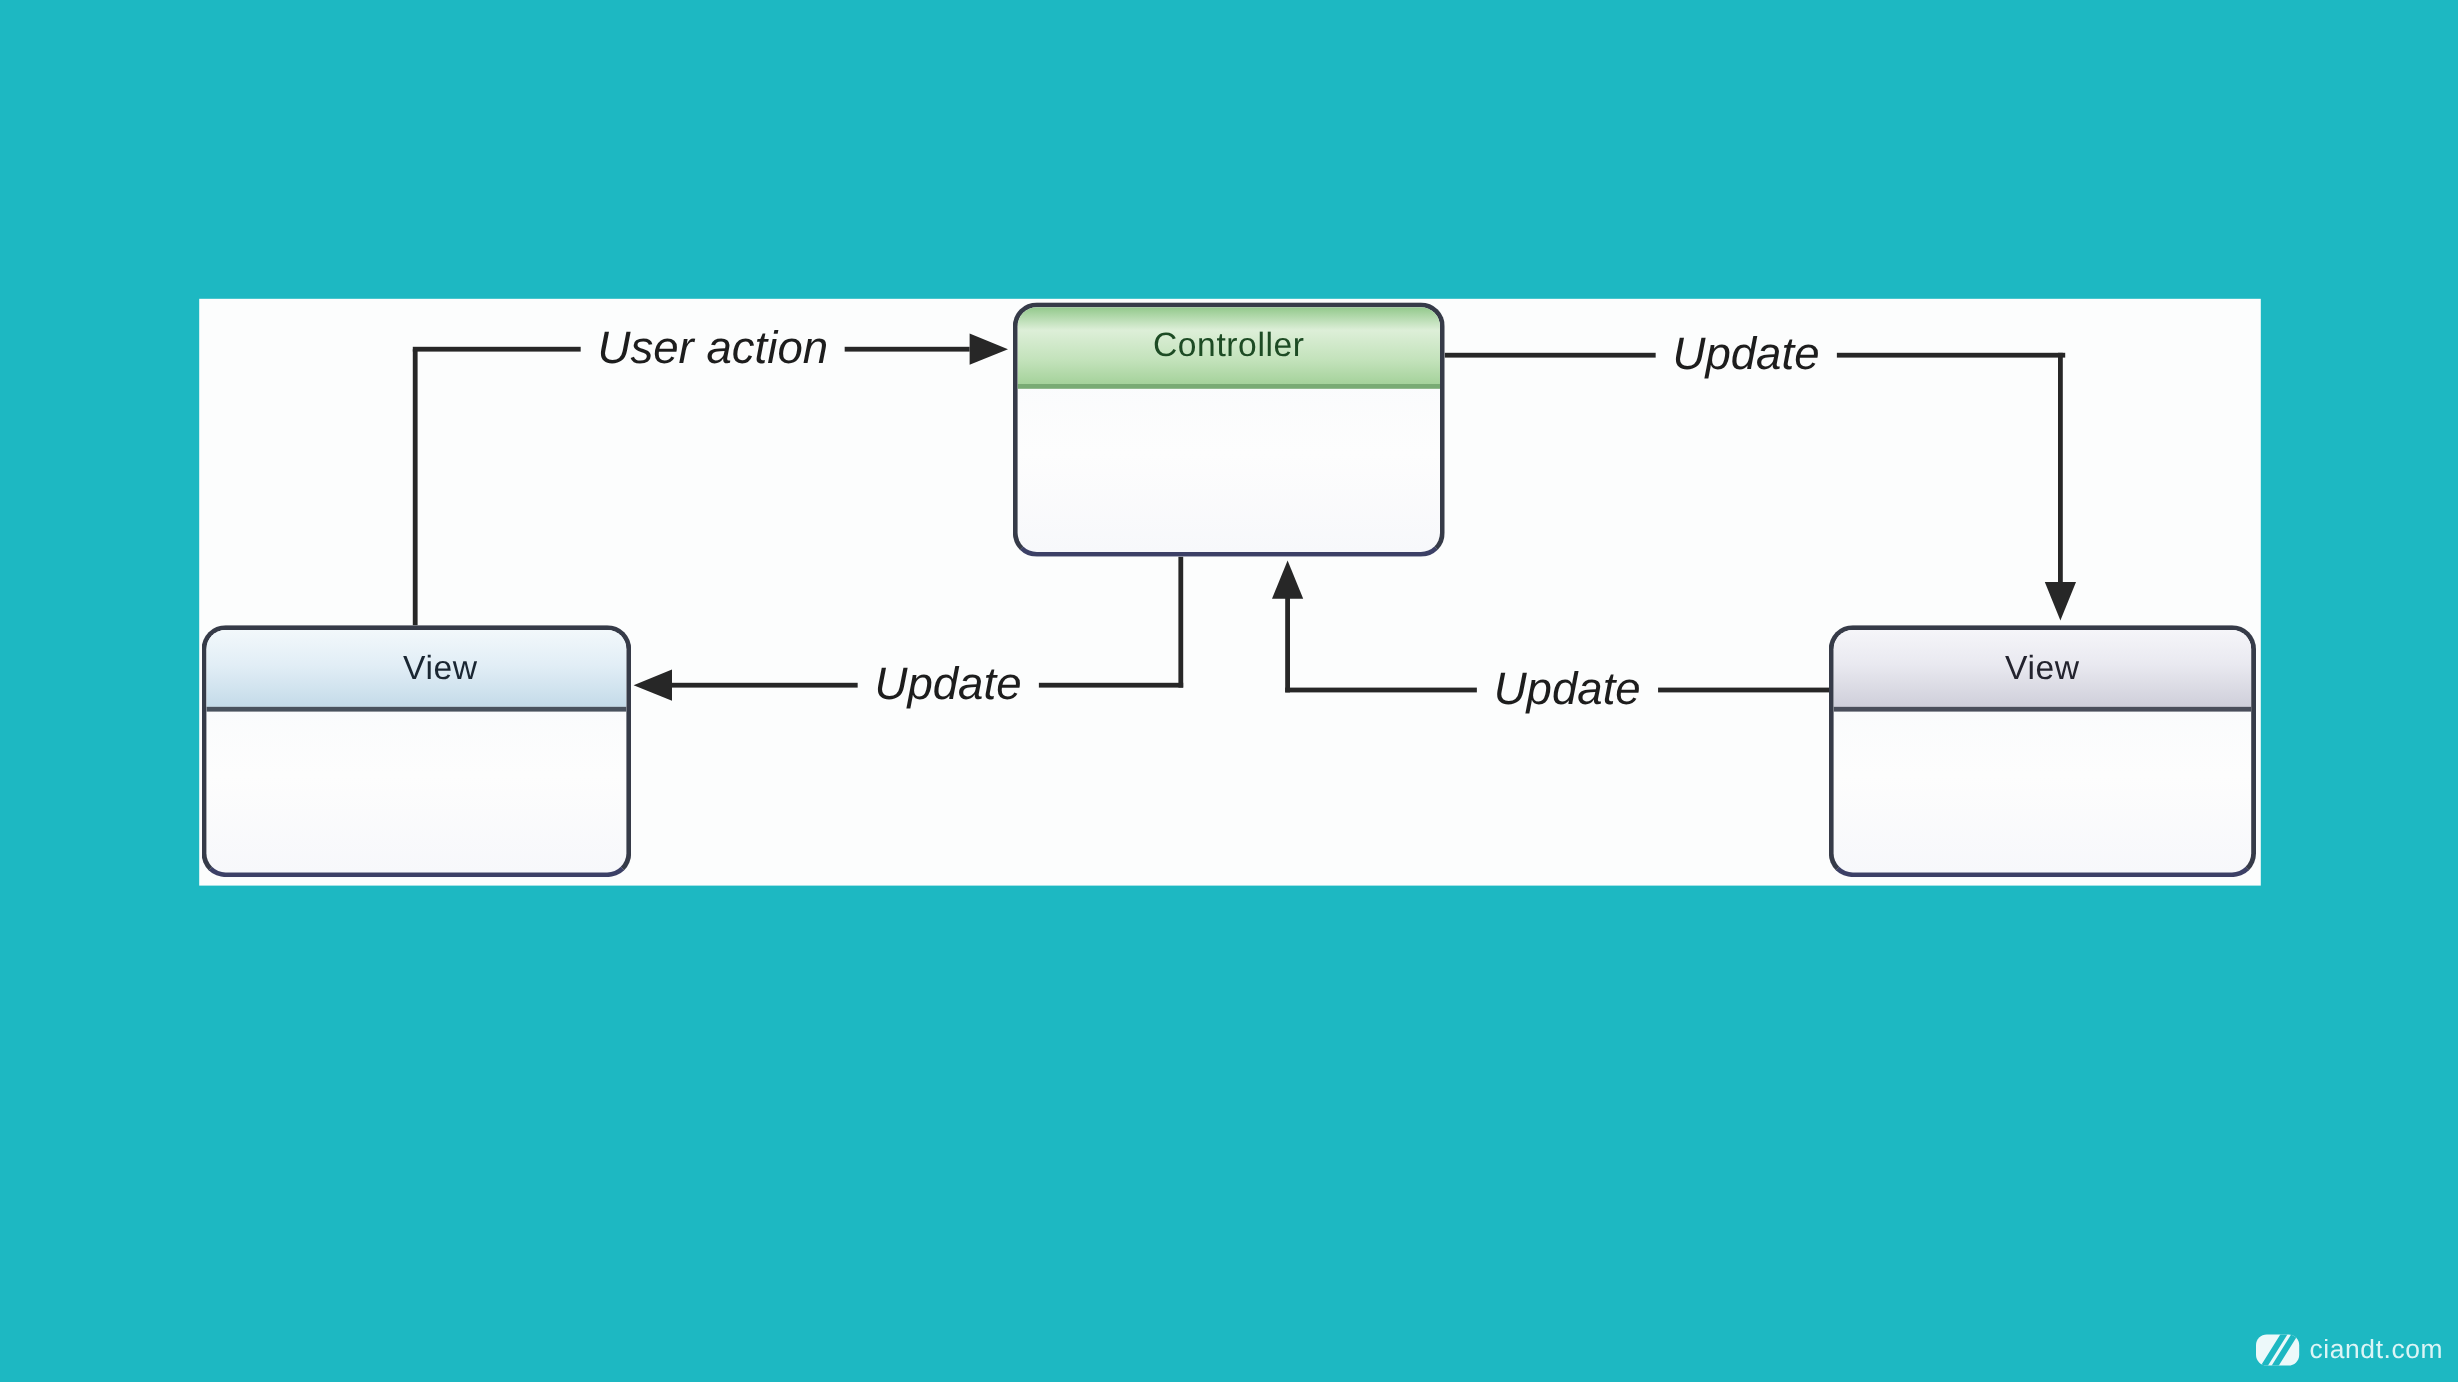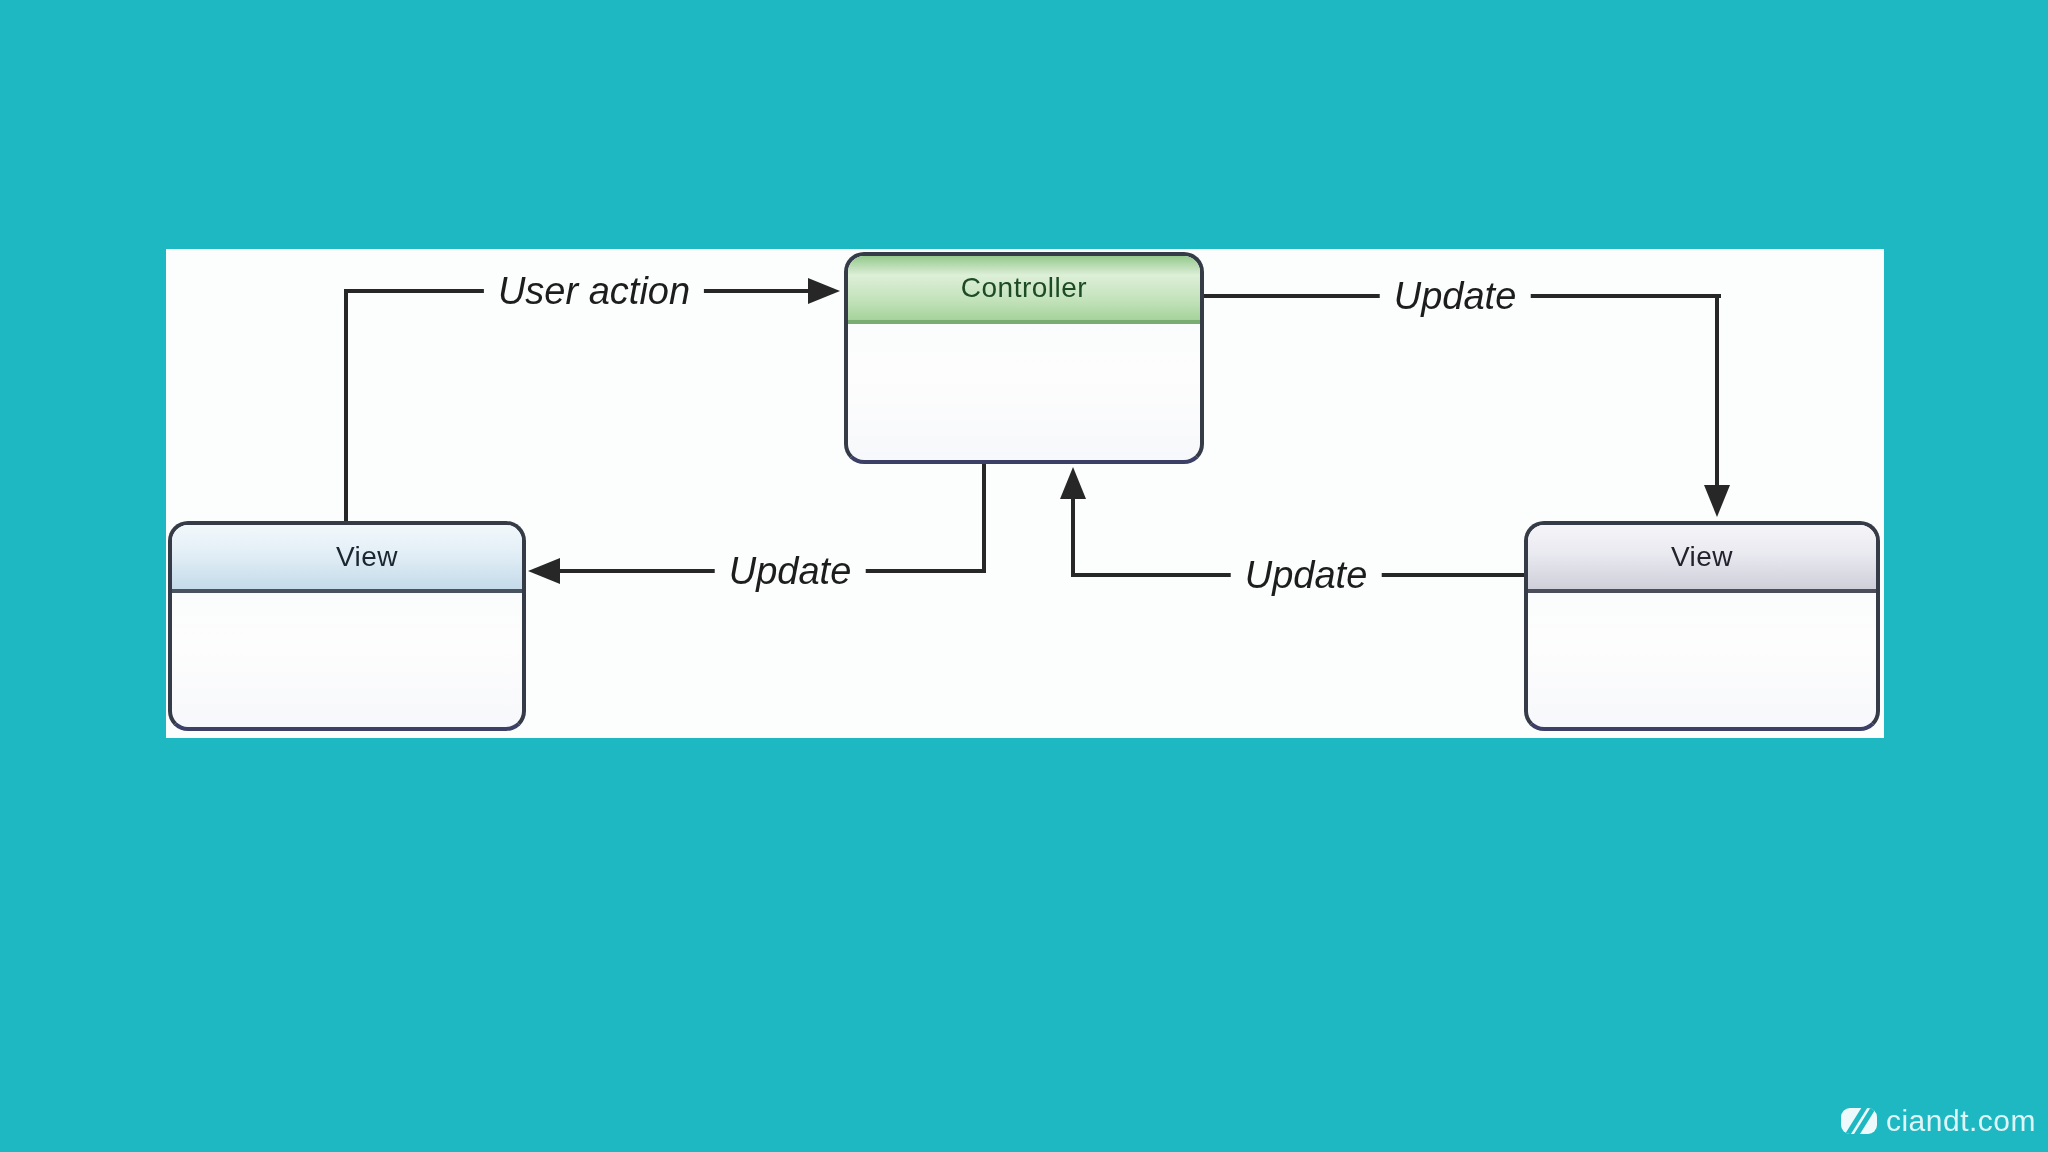--- a/index.html
+++ b/index.html
@@ -66,21 +66,21 @@
   .wm-logo{
     position:relative;width:36px;height:26px;border-radius:9px;
     background:#ffffff;overflow:hidden;opacity:.92;
   }
   .wm-logo span{
     position:absolute;top:-6px;width:5px;height:40px;background:#1db8c2;
     transform:rotate(32deg);display:block;
   }
   .wm-logo .s1{left:12px;} .wm-logo .s2{left:21px;}
   .wm-text{
-    font-size:30px;color:rgba(255,255,255,.85);letter-spacing:.5px;
+    font-size:22px;color:rgba(255,255,255,.85);letter-spacing:.5px;
   }
 </style>
 </head>
 <body>
 
 <div class="panel">
 
   <div class="line v" style="left:178px;top:42px;height:230px;"></div>
   <div class="line h" style="left:178px;top:40px;width:464px;"></div>
   <div class="arrow right" style="left:642px;top:29px;"></div>

